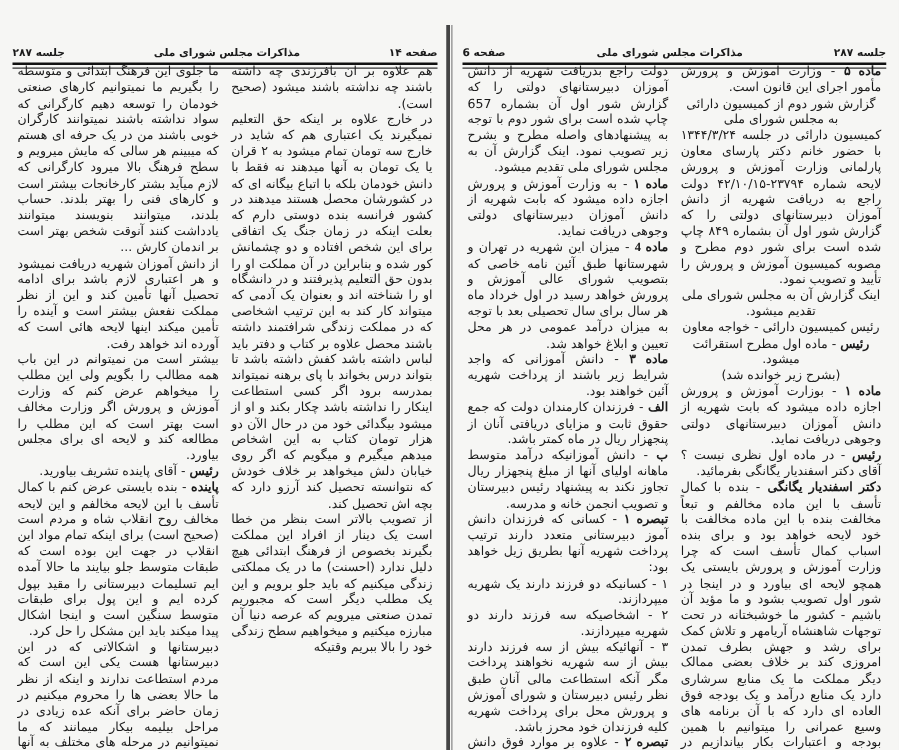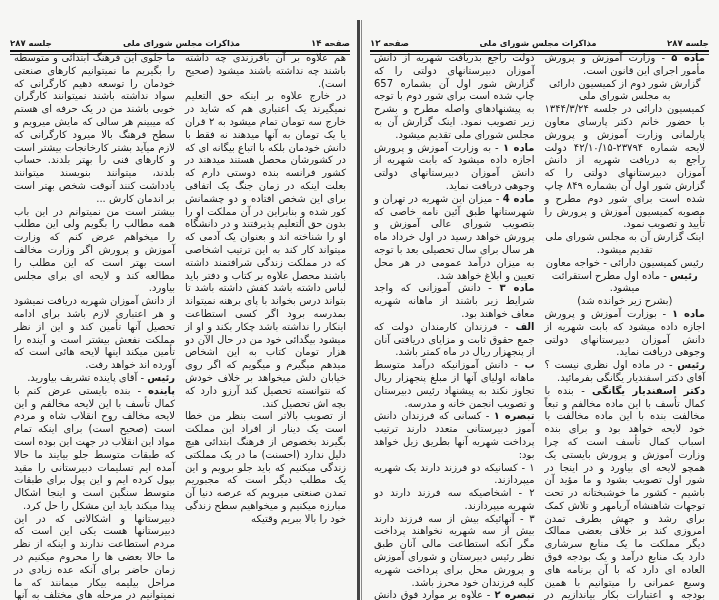--- a/index.html
+++ b/index.html
@@ -11,21 +11,21 @@
   .page.right { width: 359px; }
   .binding { position: absolute; left: 357px; top: 20px; width: 3px; height: 580px; background: #444; }
   .binding2 { position: absolute; left: 361px; top: 20px; width: 1px; height: 580px; background: #888; }
   .header { position: absolute; top: 36px; left: 10px; right: 10px; height: 12px; display: flex; justify-content: space-between; align-items: flex-end; direction: rtl; font-size: 8.5px; font-weight: bold; }
   .header .rule { position: absolute; left: 0; right: 0; bottom: -4px; height: 2px; background: #111; }
   .header .rule2 { position: absolute; left: 0; right: 0; bottom: -7px; height: 1px; background: #333; }
   .cols { position: absolute; top: 52px; left: 14px; right: 14px; bottom: 10px; display: flex; direction: rtl; gap: 10px; }
   .col { flex: 1; direction: rtl; text-align: justify; font-size: 10px; line-height: 12.8px; font-family: "DejaVu Sans", sans-serif; }
   .col p { margin-bottom: 0; }
   .col p.center { text-align: center; }
-  .col .lbl { font-weight: bold; }
+  .col .lbl { font-weight: bold; font-family: Liberation Serif, serif; }
 </style>
 </head>
 <body>
 
 <div class="spread">
   <div class="page left">
     <div class="header">
       <span>صفحه ۱۴</span>
       <span>مذاکرات مجلس شورای ملی</span>
       <span>جلسه ۲۸۷</span>
@@ -33,55 +33,55 @@
       <div class="rule2"></div>
     </div>
     <div class="cols" id="left-cols">
         <div class="col">
           <p>هم علاوه بر آن بافرزندی چه داشته باشند چه نداشته باشند میشود (صحیح است).</p>
           <p>در خارج علاوه بر اینکه حق التعلیم نمیگیرند یک اعتباری هم که شاید در خارج سه تومان تمام میشود به ۲ قران یا یک تومان به آنها میدهند نه فقط با دانش خودمان بلکه با اتباع بیگانه ای که در کشورشان محصل هستند میدهند در کشور فرانسه بنده دوستی دارم که بعلت اینکه در زمان جنگ یک اتفاقی برای این شخص افتاده و دو چشمانش کور شده و بنابراین در آن مملکت او را بدون حق التعلیم پذیرفتند و در دانشگاه او را شناخته اند و بعنوان یک آدمی که میتواند کار کند به این ترتیب اشخاصی که در مملکت زندگی شرافتمند داشته باشند محصل علاوه بر کتاب و دفتر باید لباس داشته باشد کفش داشته باشد تا بتواند درس بخواند با پای برهنه نمیتواند بمدرسه برود اگر کسی استطاعت اینکار را نداشته باشد چکار بکند و او از میشود بیگدائی خود من در حال الآن دو هزار تومان کتاب به این اشخاص میدهم میگیرم و میگویم که اگر روی خیابان دلش میخواهد بر خلاف خودش که نتوانسته تحصیل کند آرزو دارد که بچه اش تحصیل کند.</p>
           <p>از تصویب بالاتر است بنظر من خطا است یک دینار از افراد این مملکت بگیرند بخصوص از فرهنگ ابتدائی هیچ دلیل ندارد (احسنت) ما در یک مملکتی زندگی میکنیم که باید جلو برویم و این یک مطلب دیگر است که مجبوریم تمدن صنعتی میرویم که عرصه دنیا آن مبارزه میکنیم و میخواهیم سطح زندگی خود را بالا ببریم وقتیکه</p>
         </div>
         <div class="col">
           <p>ما جلوی این فرهنگ ابتدائی و متوسطه را بگیریم ما نمیتوانیم کارهای صنعتی خودمان را توسعه دهیم کارگرانی که سواد نداشته باشند نمیتوانند کارگران خوبی باشند من در یک حرفه ای هستم که میبینم هر سالی که مایش میرویم و سطح فرهنگ بالا میرود کارگرانی که لازم میآید بشتر کارخانجات بیشتر است و کارهای فنی را بهتر بلدند. حساب بلدند، میتوانند بنویسند میتوانند یادداشت کنند آنوقت شخص بهتر است بر اندمان کارش ...</p>
+          <p>از دانش آموزان شهریه دریافت نمیشود و هر اعتباری لازم باشد برای ادامه تحصیل آنها تأمین کند و این از نظر مملکت نفعش بیشتر است و آینده را تأمین میکند اینها لایحه هائی است که آورده اند خواهد رفت.</p>
           <p>بیشتر است من نمیتوانم در این باب همه مطالب را بگویم ولی این مطلب را میخواهم عرض کنم که وزارت آموزش و پرورش اگر وزارت مخالف است بهتر است که این مطلب را مطالعه کند و لایحه ای برای مجلس بیاورد.</p>
-          <p>از دانش آموزان شهریه دریافت نمیشود و هر اعتباری لازم باشد برای ادامه تحصیل آنها تأمین کند و این از نظر مملکت نفعش بیشتر است و آینده را تأمین میکند اینها لایحه هائی است که آورده اند خواهد رفت.</p>
           <p><span class="lbl">رئیس</span><span> - آقای پاینده تشریف بیاورید.</span></p>
           <p><span class="lbl">پاینده</span><span> - بنده بایستی عرض کنم با کمال تأسف با این لایحه مخالفم و این لایحه مخالف روح انقلاب شاه و مردم است (صحیح است) برای اینکه تمام مواد این انقلاب در جهت این بوده است که طبقات متوسط جلو بیایند ما حالا آمده ایم تسلیمات دبیرستانی را مقید بپول کرده ایم و این پول برای طبقات متوسط سنگین است و اینجا اشکال پیدا میکند باید این مشکل را حل کرد.</span></p>
           <p>دبیرستانها و اشکالاتی که در این دبیرستانها هست یکی این است که مردم استطاعت ندارند و اینکه از نظر ما حالا بعضی ها را محروم میکنیم در زمان حاضر برای آنکه عده زیادی در مراحل بیلیمه بیکار میمانند که ما نمیتوانیم در مرحله های مختلف به آنها کار بدهیم اولا این مشکل در این سالهای آخر به شکل عظیم شاهنشاه آریامهر با سپاه دانش حل شده است و گروه زیادی از این دیپلمه ها را به این سپاهها میبرند و بنابراین از این جهت وزارت آموزش و پرورش نمیتواند بگوید که دیگر دیپلمه بیرون مانده از کادر</p>
         </div>
       </div>
   </div>
 
   <div class="page right">
     <div class="header">
       <span>جلسه ۲۸۷</span>
       <span>مذاکرات مجلس شورای ملی</span>
-      <span>صفحه ۱۳</span>
+      <span>صفحه 6</span>
       <div class="rule"></div>
       <div class="rule2"></div>
     </div>
     <div class="cols" id="right-cols">
         <div class="col">
           <p><span class="lbl">ماده ۵</span><span> - وزارت آموزش و پرورش مأمور اجرای این قانون است.</span></p>
           <p class="center">گزارش شور دوم از کمیسیون دارائی به مجلس شورای ملی</p>
           <p>کمیسیون دارائی در جلسه ۱۳۴۴/۳/۲۴ با حضور خانم دکتر پارسای معاون پارلمانی وزارت آموزش و پرورش لایحه شماره ۲۳۷۹۴-۴۲/۱۰/۱۵ دولت راجع به دریافت شهریه از دانش آموزان دبیرستانهای دولتی را که گزارش شور اول آن بشماره ۸۴۹ چاپ شده است برای شور دوم مطرح و مصوبه کمیسیون آموزش و پرورش را تأیید و تصویب نمود.</p>
           <p class="center">اینک گزارش آن به مجلس شورای ملی تقدیم میشود.</p>
           <p class="center">رئیس کمیسیون دارائی - خواجه معاون</p>
           <p class="center"><span class="lbl">رئیس</span><span> - ماده اول مطرح استقرائت میشود.</span></p>
           <p class="center">(بشرح زیر خوانده شد)</p>
           <p><span class="lbl">ماده ۱</span><span> - بوزارت آموزش و پرورش اجازه داده میشود که بابت شهریه از دانش آموزان دبیرستانهای دولتی وجوهی دریافت نماید.</span></p>
           <p><span class="lbl">رئیس</span><span> - در ماده اول نظری نیست ؟ آقای دکتر اسفندیار یگانگی بفرمائید.</span></p>
           <p><span class="lbl">دکتر اسفندیار یگانگی</span><span> - بنده با کمال تأسف با این ماده مخالفم و تبعاً مخالفت بنده با این ماده مخالفت با خود لایحه خواهد بود و برای بنده اسباب کمال تأسف است که چرا وزارت آموزش و پرورش بایستی یک همچو لایحه ای بیاورد و در اینجا در شور اول تصویب بشود و ما مؤید آن باشیم - کشور ما خوشبختانه در تحت توجهات شاهنشاه آریامهر و تلاش کمک برای رشد و جهش بطرف تمدن امروزی کند بر خلاف بعضی ممالک دیگر مملکت ما یک منابع سرشاری دارد یک منابع درآمد و یک بودجه فوق العاده ای دارد که با آن برنامه های وسیع عمرانی را میتوانیم با همین بودجه و اعتبارات بکار بیاندازیم در کشورهای دیگر نه فقط آموزش و پرورش مجانی است بلکه کمکهائی</span></p>
         </div>
         <div class="col">
           <p>دولت راجع بدریافت شهریه از دانش آموزان دبیرستانهای دولتی را که گزارش شور اول آن بشماره 657 چاپ شده است برای شور دوم با توجه به پیشنهادهای واصله مطرح و بشرح زیر تصویب نمود. اینک گزارش آن به مجلس شورای ملی تقدیم میشود.</p>
           <p><span class="lbl">ماده ۱</span><span> - به وزارت آموزش و پرورش اجازه داده میشود که بابت شهریه از دانش آموزان دبیرستانهای دولتی وجوهی دریافت نماید.</span></p>
           <p><span class="lbl">ماده 4</span><span> - میزان این شهریه در تهران و شهرستانها طبق آئین نامه خاصی که بتصویب شورای عالی آموزش و پرورش خواهد رسید در اول خرداد ماه هر سال برای سال تحصیلی بعد با توجه به میزان درآمد عمومی در هر محل تعیین و ابلاغ خواهد شد.</span></p>
-          <p><span class="lbl">ماده ۳</span><span> - دانش آموزانی که واجد شرایط زیر باشند از ماهانه شهریه معاف خواهند بود.</span></p>
+          <p><span class="lbl">ماده ۳</span><span> - دانش آموزانی که واجد شرایط زیر باشند از پرداخت شهریه آئین خواهند بود.</span></p>
           <p><span class="lbl">الف</span><span> - فرزندان کارمندان دولت که جمع حقوق ثابت و مزایای دریافتی آنان از پنجهزار ریال در ماه کمتر باشد.</span></p>
           <p><span class="lbl">ب</span><span> - دانش آموزانیکه درآمد متوسط ماهانه اولیای آنها از مبلغ پنجهزار ریال تجاوز نکند به پیشنهاد رئیس دبیرستان و تصویب انجمن خانه و مدرسه.</span></p>
           <p><span class="lbl">تبصره ۱</span><span> - کسانی که فرزندان دانش آموز دبیرستانی متعدد دارند ترتیب پرداخت شهریه آنها بطریق زیل خواهد بود:</span></p>
           <p>۱ - کسانیکه دو فرزند دارند یک شهریه میپردازند.</p>
           <p>۲ - اشخاصیکه سه فرزند دارند دو شهریه میپردازند.</p>
           <p>۳ - آنهائیکه بیش از سه فرزند دارند بیش از سه شهریه نخواهند پرداخت مگر آنکه استطاعت مالی آنان طبق نظر رئیس دبیرستان و شورای آموزش و پرورش محل برای پرداخت شهریه کلیه فرزندان خود محرز باشد.</p>
           <p><span class="lbl">تبصره ۲</span><span> - علاوه بر موارد فوق دانش آموزانی نیز که از استعدادکافی برای ادامه تحصیل دبیرستانی برخوردار باشند به تشخیص رئیس دبیرستان و انجمن خانه و مدرسه از پرداخت شهریه معاف خواهند شد.</span></p>
           <p><span class="lbl">ماده ۴</span><span> - مصرف وجوه حاصله از محل دریافت شهریه طبق آئین نامه خاصی است که به تصویب کمیسیون آموزش و پرورش و دارائی مجلسین خواهد رسید.</span></p>
         </div>
       </div>

